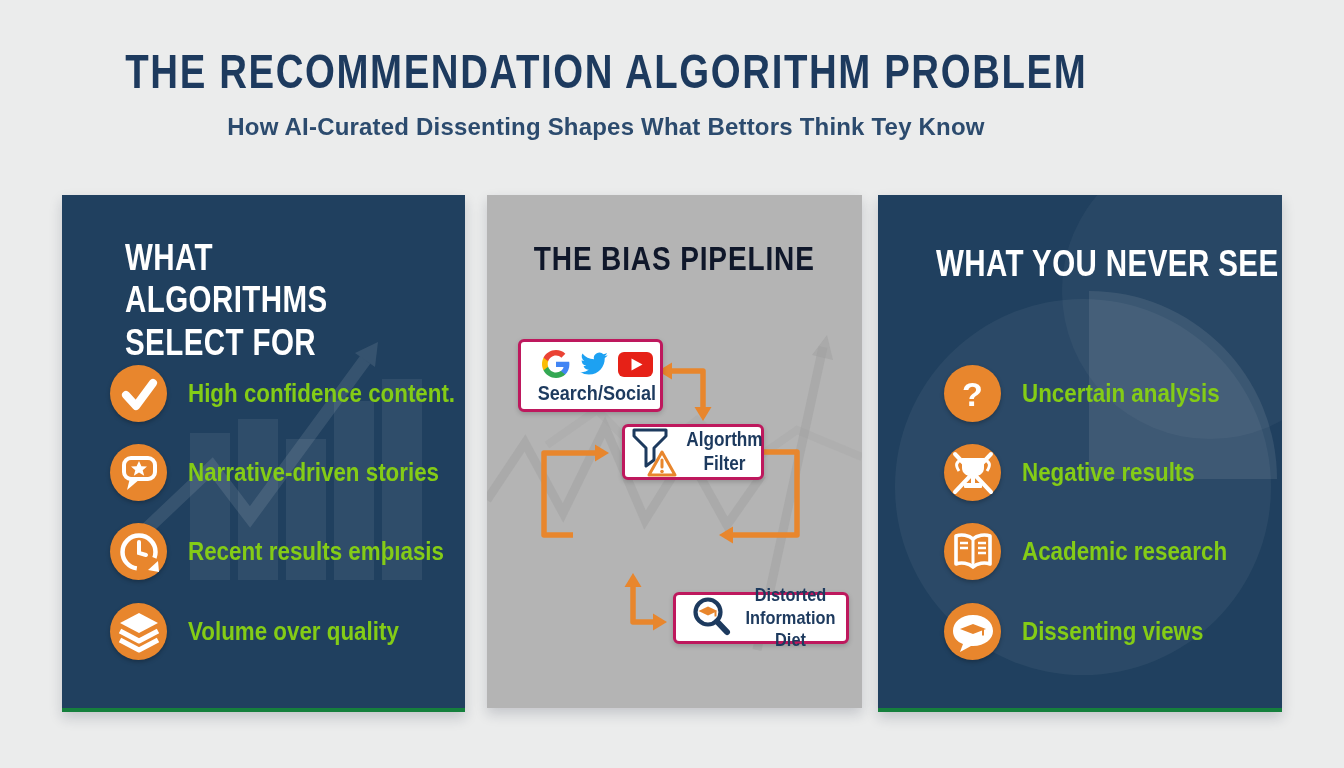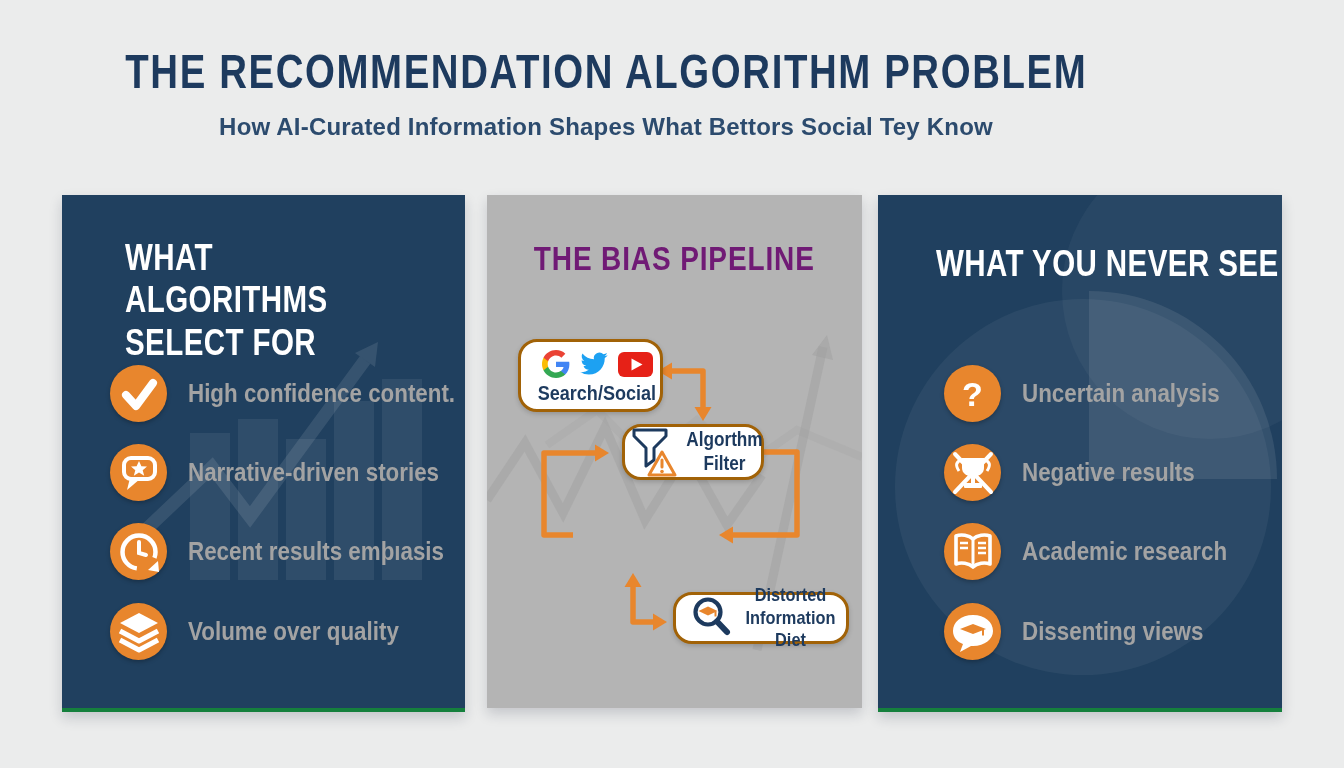--- a/index.html
+++ b/index.html
@@ -31,29 +31,29 @@
 
   .p-title{position:absolute;color:#fff;font-weight:800;font-size:36px;line-height:1.18;
     letter-spacing:.5px;}
   .p-title .cond{transform:scaleX(.82);}
   #panel-left .p-title{left:63px;top:42px;}
   #panel-right .p-title{left:58px;top:48px;white-space:nowrap;}
 
   .row{position:absolute;display:flex;align-items:center;}
   .badge{width:57px;height:57px;border-radius:50%;background:#e8862d;flex:0 0 auto;
     display:flex;align-items:center;justify-content:center;box-shadow:0 2px 4px rgba(0,0,0,.25);}
-  .row-label{margin-left:21px;color:#a3a3a3;font-weight:700;font-size:26px;white-space:nowrap;}
+  .row-label{margin-left:21px;color:#84cc16;font-weight:700;font-size:26px;white-space:nowrap;}
   .row-label .cond{transform:scaleX(.86);}
   .qmark{color:#fff;font-size:34px;font-weight:800;line-height:1;}
 
   
   .mid-title{position:absolute;left:0;top:45px;width:100%;text-align:center;
-    color:#701a75;font-weight:800;font-size:33px;letter-spacing:1px;white-space:nowrap;}
+    color:#0f172a;font-weight:800;font-size:33px;letter-spacing:1px;white-space:nowrap;}
   .mid-title .condc{transform:scaleX(.85);}
-  .node{position:absolute;background:#fff;border:3px solid #a16207;border-radius:19px;
+  .node{position:absolute;background:#fff;border:3px solid #be185d;border-radius:6px;
     box-sizing:border-box;display:flex;align-items:center;justify-content:center;z-index:2;
     box-shadow:0 2px 5px rgba(0,0,0,.18);padding-left:13px;}
   .node-label{color:#1d3a5e;font-weight:700;text-align:center;line-height:1.18;}
   .node-label .condc{transform:scaleX(.86);}
   #node-a{left:31px;top:144px;width:145px;height:73px;flex-direction:column;gap:2px;padding-top:4px;}
   #node-a .brandrow{display:flex;align-items:center;gap:9px;height:30px;}
   #node-a .node-label{font-size:21px;}
   #node-b{left:135px;top:229px;width:142px;height:56px;gap:4px;}
   #node-b .node-label{font-size:20px;}
   #node-c{left:86px;top:310px;width:141px;height:63px;}
@@ -62,21 +62,21 @@
   #node-d .node-label{font-size:19px;}
   .iconcluster{position:relative;width:46px;height:52px;flex:0 0 auto;}
   .iconcluster svg{position:absolute;}
   .arrows{position:absolute;inset:0;z-index:1;pointer-events:none;}
 </style>
 </head>
 <body>
 
 <div class="hdr">
   <div><span class="condc hdr-title">THE RECOMMENDATION ALGORITHM PROBLEM</span></div>
-  <div class="hdr-sub">How AI-Curated Information Shapes What Bettors Social Tey Know</div>
+  <div class="hdr-sub">How AI-Curated Dissenting Shapes What Bettors Think Tey Know</div>
 </div>
 
 <div id="panel-left" class="panel navy">
   <svg class="wm" width="403" height="513">
     <g fill="rgba(255,255,255,0.07)">
       <rect x="128" y="238" width="40" height="147"></rect>
         <rect x="176" y="224" width="40" height="161"></rect>
       <rect x="224" y="244" width="40" height="141"></rect>
         <rect x="272" y="206" width="40" height="179"></rect>
       <rect x="320" y="184" width="40" height="201"></rect>

